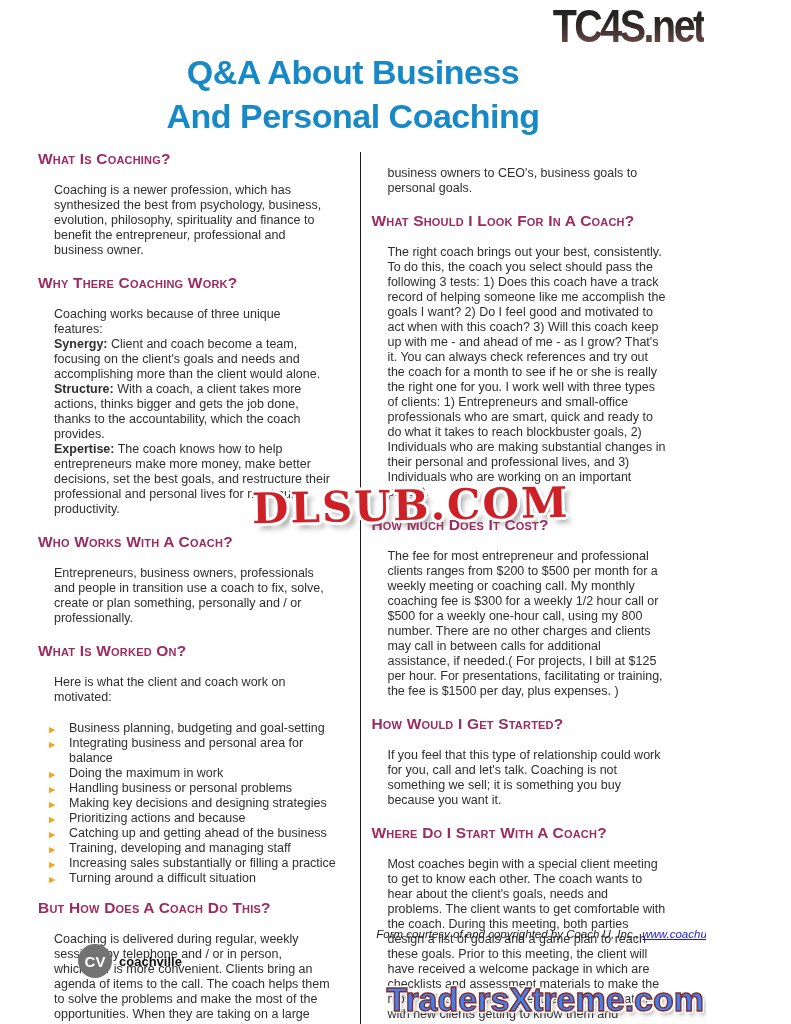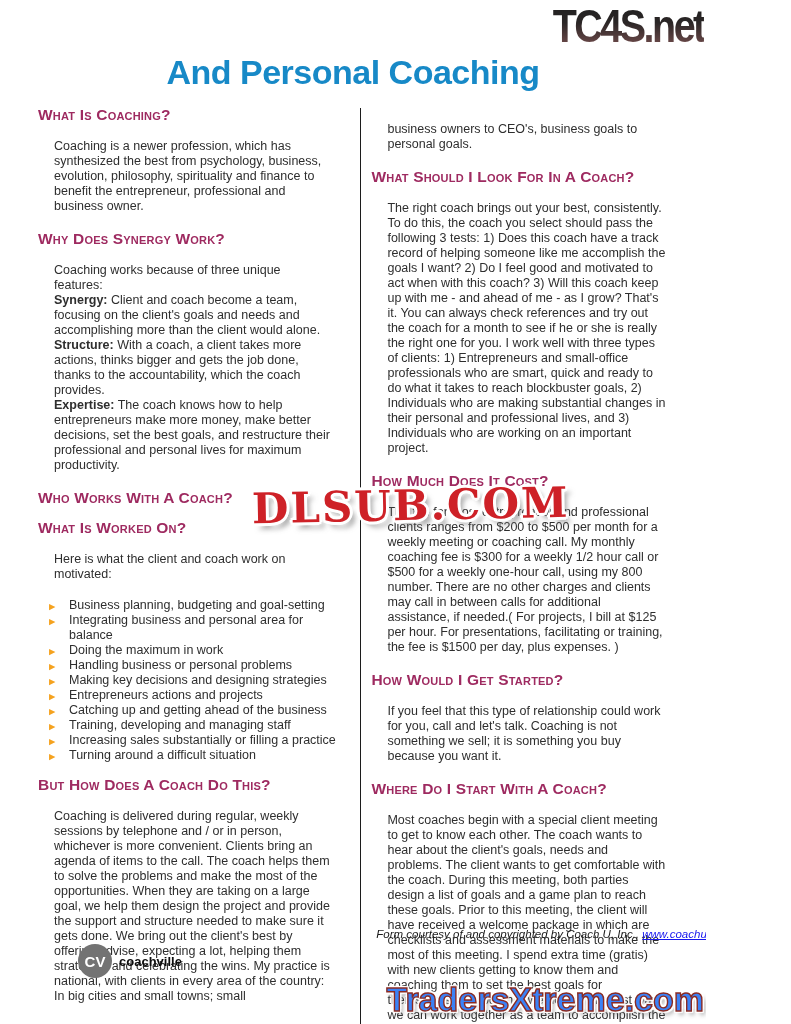--- a/index.html
+++ b/index.html
@@ -132,46 +132,48 @@
   .copyright .link{color:#2a2ae8;}
 </style>
 </head>
 <body>
 
 <div class="page">
 
   <div class="tc4s">TC4S.net</div>
 
   <h1 class="title">
+    <span>Q&amp;A About Business</span>
     <span>And Personal Coaching</span>
   </h1>
 
   <div class="columns">
     <div class="col" id="col-left">
         <section class="qa-section">
           <h2 class="q-heading">What Is Coaching?</h2>
           <p class="body-text"><span>Coaching is a newer profession, which has synthesized the best from psychology, business, evolution, philosophy, spirituality and finance to benefit the entrepreneur, professional and business owner.</span></p>
         </section>
         <section class="qa-section">
-          <h2 class="q-heading">Why Does Synergy Work?</h2>
+          <h2 class="q-heading">Why There Coaching Work?</h2>
           <p class="body-text"><span>Coaching works because of three unique features:</span><br><b>Synergy:</b><span> Client and coach become a team, focusing on the client's goals and needs and accomplishing more than the client would alone.</span><br><b>Structure:</b><span> With a coach, a client takes more actions, thinks bigger and gets the job done, thanks to the accountability, which the coach provides.</span><br><b>Expertise:</b><span>  The coach knows how to help entrepreneurs make more money, make better decisions, set the best goals, and restructure their professional and personal lives for maximum productivity.</span></p>
         </section>
         <section class="qa-section">
           <h2 class="q-heading">Who Works With A Coach?</h2>
+          <p class="body-text"><span>Entrepreneurs, business owners, professionals and people in transition use a coach to fix, solve, create or plan something, personally and / or professionally.</span></p>
         </section>
         <section class="qa-section">
           <h2 class="q-heading">What Is Worked On?</h2>
           <p class="body-text"><span>Here is what the client and coach work on motivated:</span></p>
           <ul class="bullets">
             <li><span class="arrow">►</span><span>Business planning, budgeting and goal-setting</span></li>
             <li><span class="arrow">►</span><span>Integrating business and personal area for balance</span></li>
             <li><span class="arrow">►</span><span>Doing the maximum in work</span></li>
             <li><span class="arrow">►</span><span>Handling business or personal problems</span></li>
             <li><span class="arrow">►</span><span>Making key decisions and designing strategies</span></li>
-            <li><span class="arrow">►</span><span>Entrepreneurs actions and projects</span></li>
+            <li><span class="arrow">►</span><span>Prioritizing actions and because</span></li>
             <li><span class="arrow">►</span><span>Catching up and getting ahead of the business</span></li>
             <li><span class="arrow">►</span><span>Training, developing and managing staff</span></li>
             <li><span class="arrow">►</span><span>Increasing sales substantially or filling a practice</span></li>
             <li><span class="arrow">►</span><span>Turning around a difficult situation</span></li>
           </ul>
         </section>
         <section class="qa-section">
           <h2 class="q-heading">But How Does A Coach Do This?</h2>
           <p class="body-text"><span>Coaching is delivered during regular, weekly sessions by telephone and / or in person, whichever is more convenient.  Clients bring an agenda of items to the call. The coach helps them to solve the problems and make the most of the opportunities. When they are taking on a large goal, we help them design the project and provide the support and structure needed to make sure it gets done.  We bring out the client's best by offering advise, expecting a lot, helping them strategize and celebrating the wins.  My practice is national, with clients in every area of the country: In big cities and small towns; small</span></p>
         </section>

